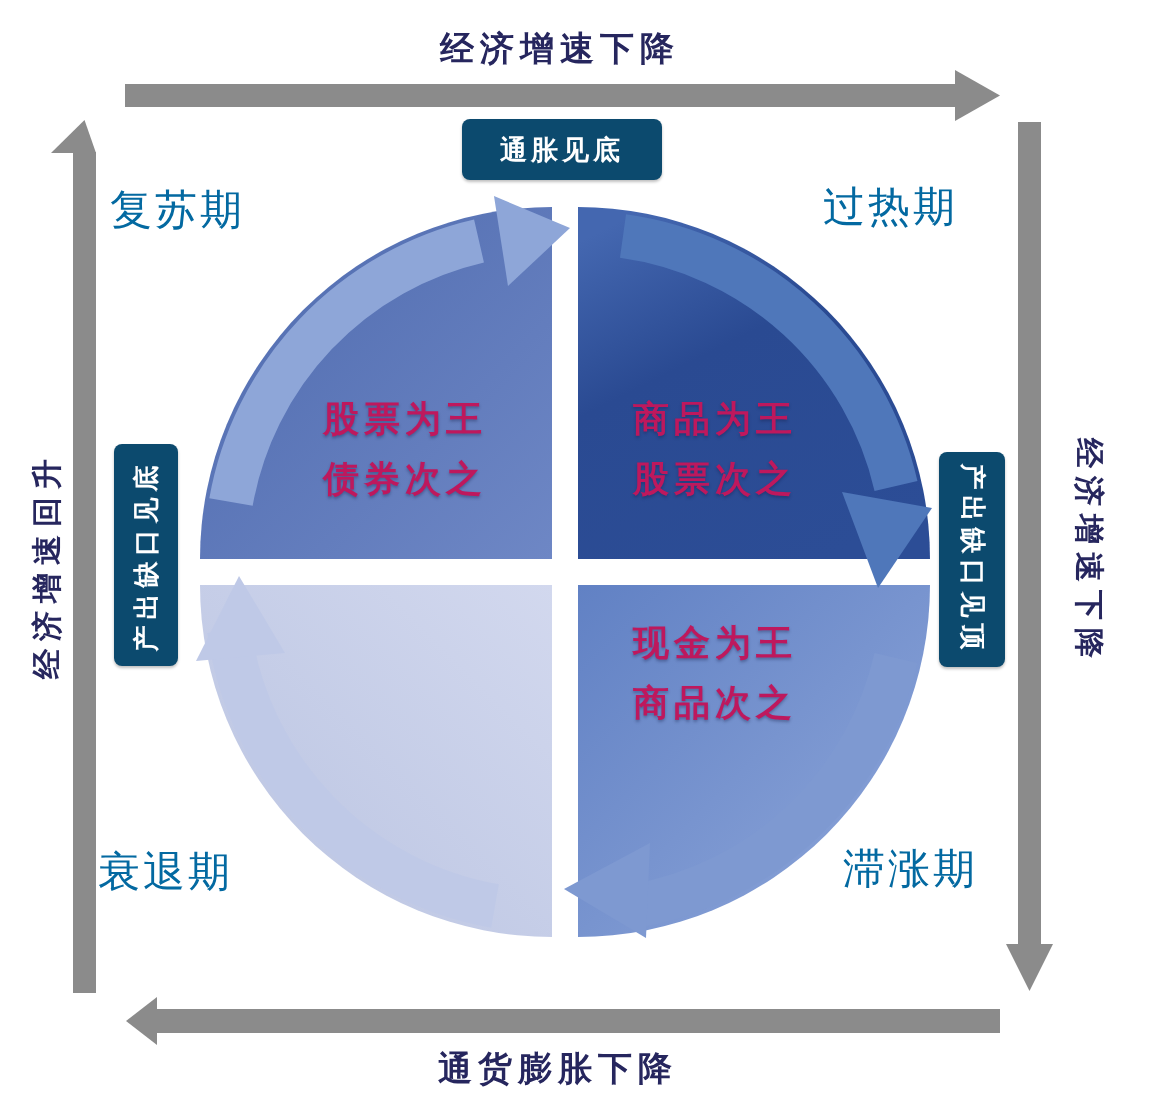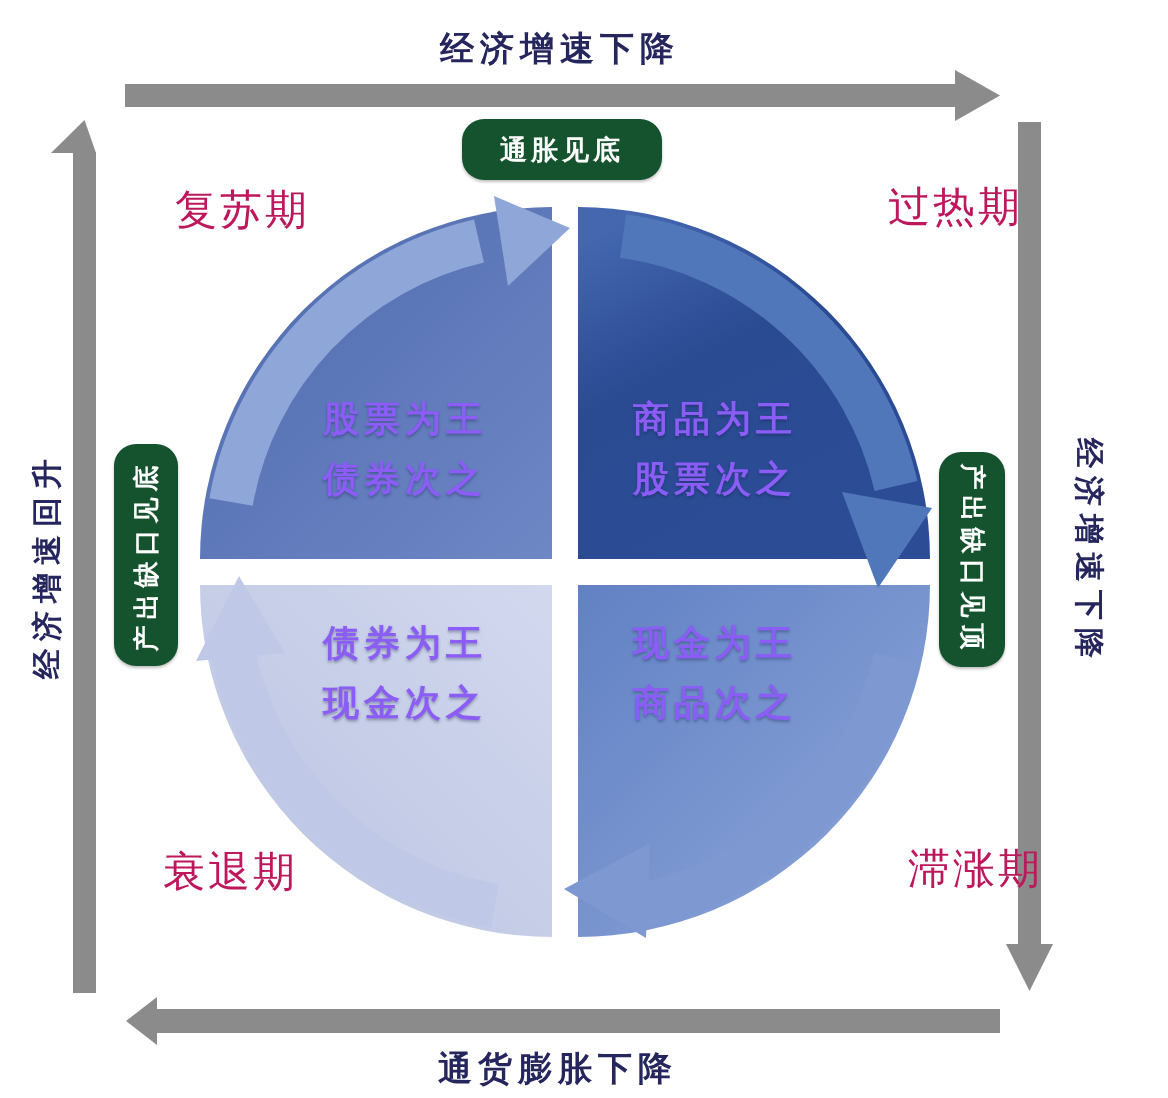--- a/index.html
+++ b/index.html
@@ -20,38 +20,38 @@
     display:inline-block;white-space:nowrap;
     transform:translate(-50%,-50%) rotate(-90deg);
   }
   .vwrap.cw > span{transform:translate(-50%,-50%) rotate(90deg);}
   .vaxis{
     font-family:"DejaVu Serif",serif;font-weight:700;font-size:30px;
     color:#26265e;letter-spacing:8px;
   }
   .phase{
     font-family:Liberation Sans, sans-serif;font-weight:500;font-size:42px;
-    color:#be185d;letter-spacing:3px;text-align:right;white-space:nowrap;
+    color:#0369a1;letter-spacing:3px;text-align:left;white-space:nowrap;
   }
   .badge{
-    background:#14532d;border-radius:22px;z-index:2;
+    background:#0c4a6e;border-radius:8px;z-index:2;
     display:flex;align-items:center;justify-content:center;
     box-shadow:0 2px 3px rgba(0,0,0,0.25);
   }
   .badge span{
     color:#ffffff;font-family:"DejaVu Sans",sans-serif;font-weight:700;
     font-size:27px;letter-spacing:4px;white-space:nowrap;
   }
   .badge.vert span{font-size:26px;letter-spacing:6px;}
   .badge.vert.ccw span{transform:rotate(-90deg);}
   .badge.vert.cw span{transform:rotate(90deg);}
   .qtext{
     z-index:2;width:270px;text-align:center;
     font-family:"DejaVu Serif",serif;font-weight:700;font-size:36px;
-    color:#8b5cf6;letter-spacing:5px;line-height:60px;
+    color:#be185d;letter-spacing:5px;line-height:60px;
     text-shadow:0 2px 3px rgba(20,30,70,0.35);white-space:nowrap;
   }
 </style>
 </head>
 <body>
 
 <div id="stage">
 
   <svg id="clock-svg" width="1168" height="1098" viewBox="0 0 1168 1098">
     <defs>
@@ -140,22 +140,18 @@
   </div>
 
   <div class="abs qtext" style="left:270px;top:388px;">
     <div>股票为王</div>
     <div>债券次之</div>
   </div>
   <div class="abs qtext" style="left:580px;top:388px;">
     <div>商品为王</div>
     <div>股票次之</div>
   </div>
-  <div class="abs qtext" style="left:270px;top:612px;">
-    <div>债券为王</div>
-    <div>现金次之</div>
-  </div>
   <div class="abs qtext" style="left:580px;top:612px;">
     <div>现金为王</div>
     <div>商品次之</div>
   </div>
 
 </div>
 
 </body></html>

